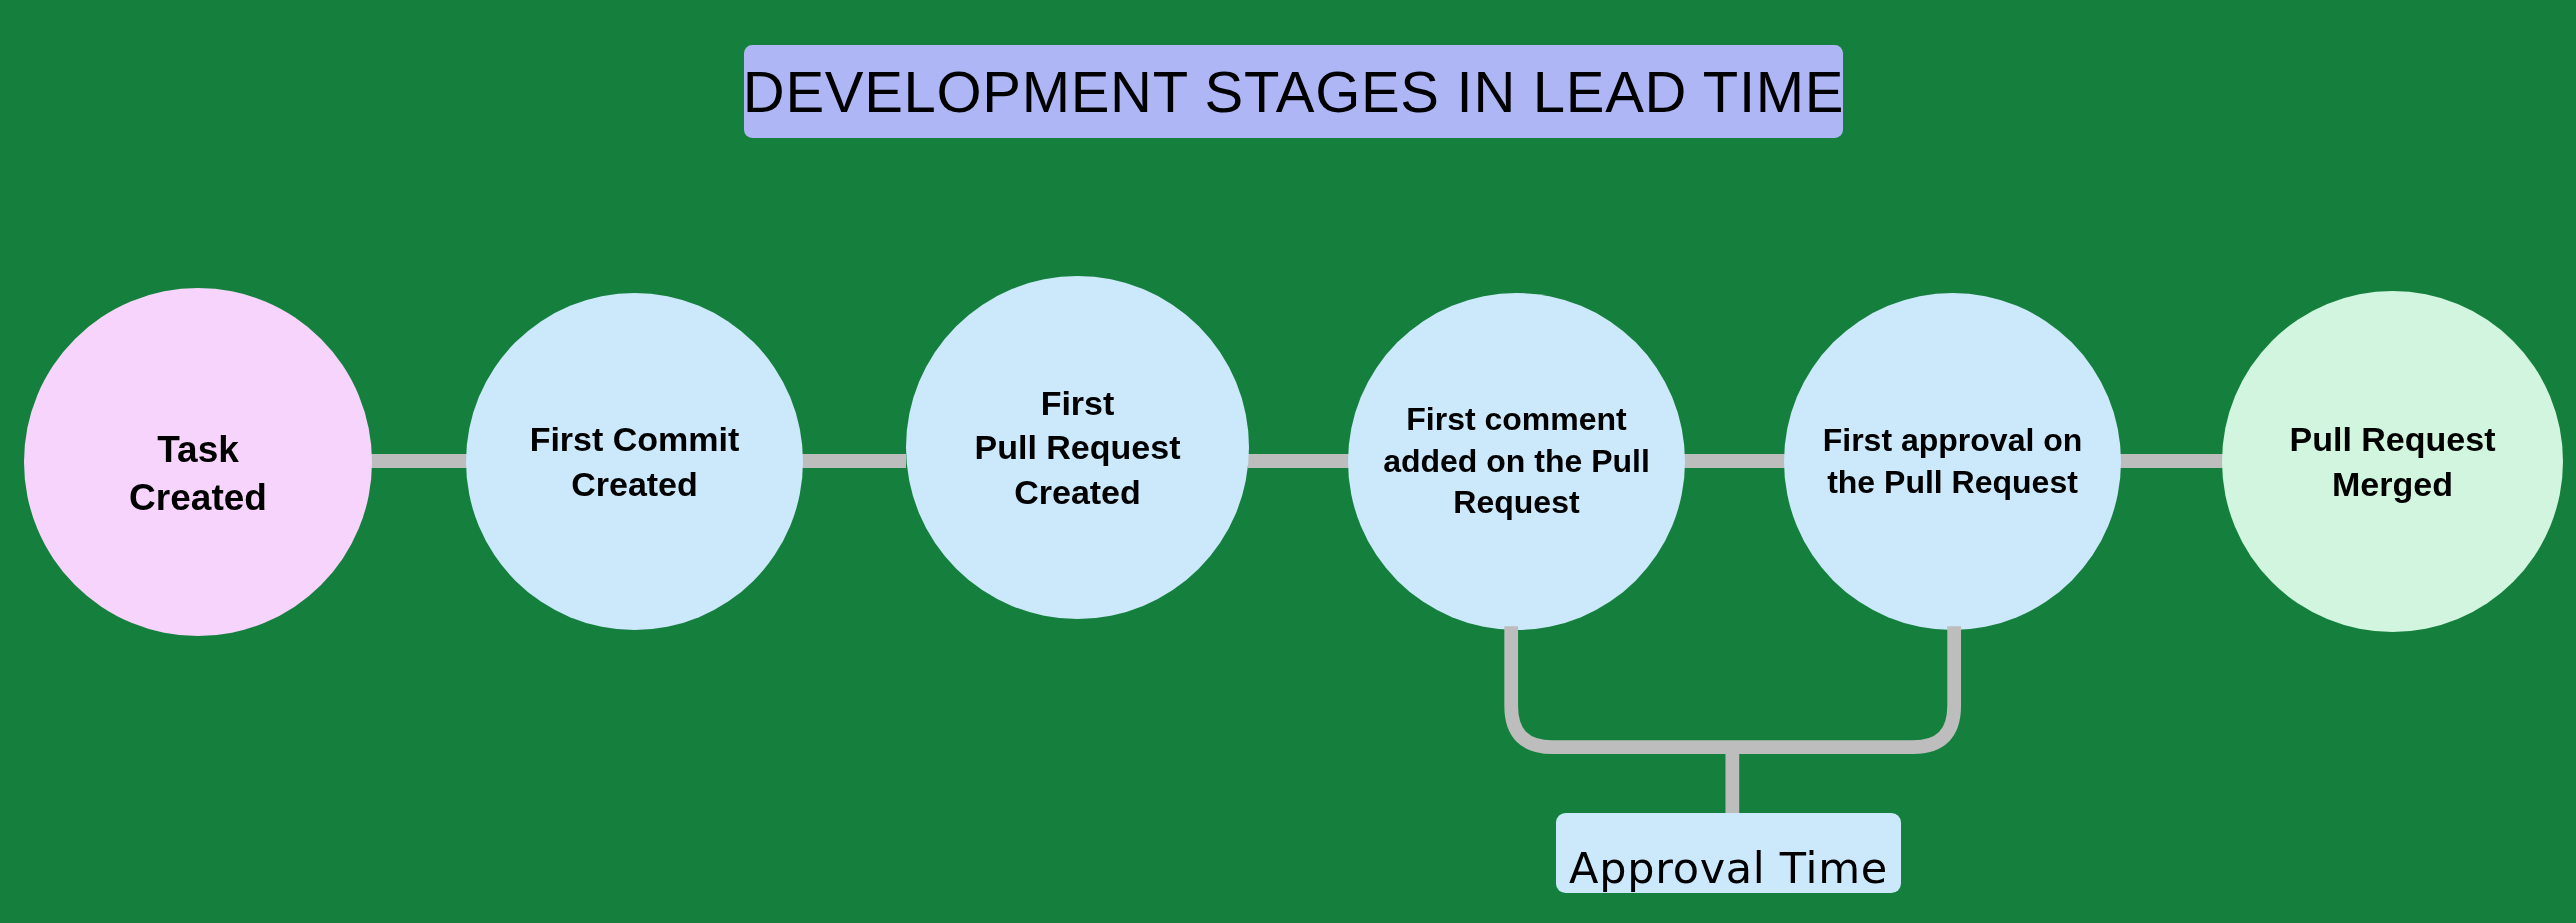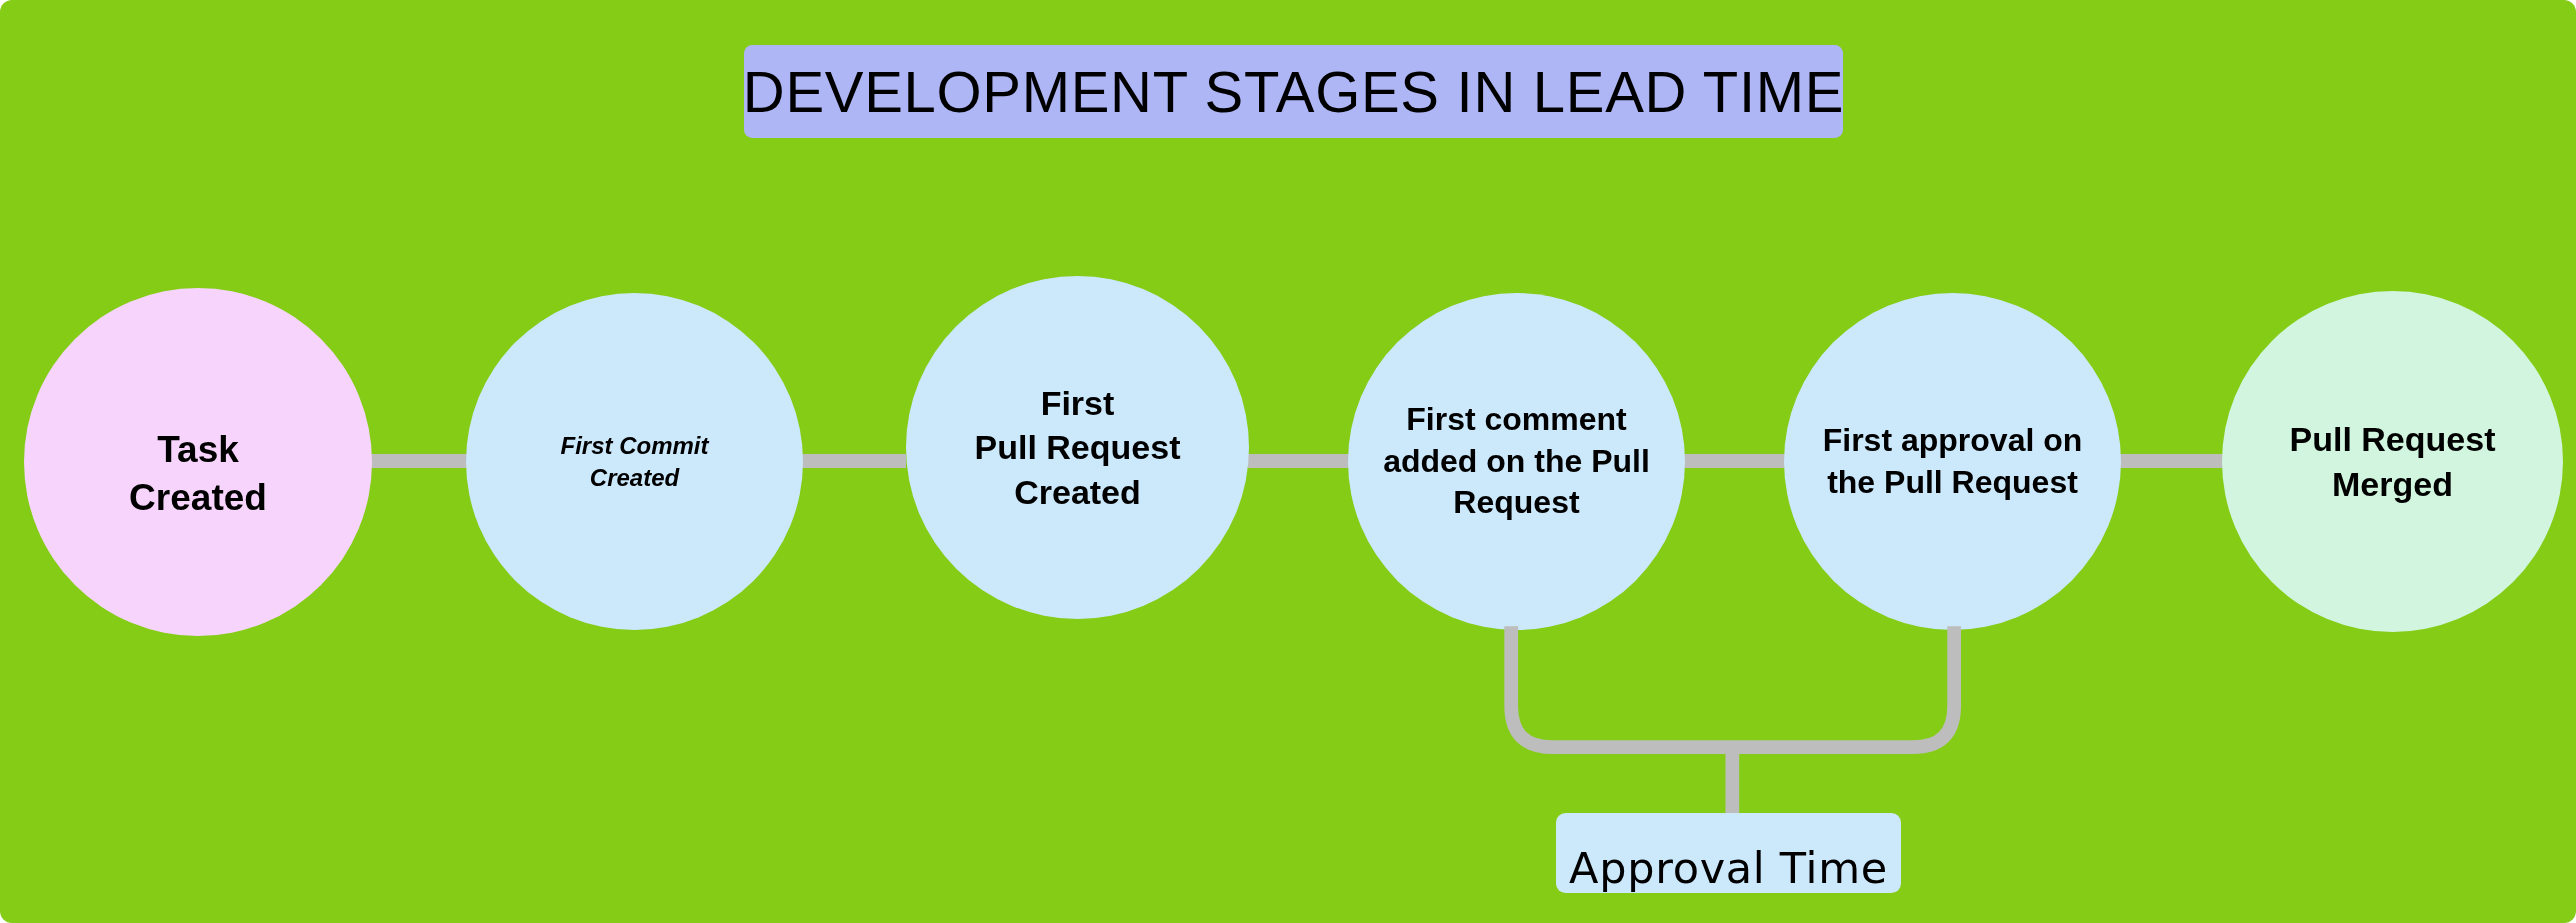--- a/index.html
+++ b/index.html
@@ -102,38 +102,38 @@
     color: #000000;
     letter-spacing: 0.7px;
     line-height: 1;
     white-space: nowrap;
     margin-top: 30px;
   }
 </style>
 </head>
 <body>
 
-<div id="canvas" style="background: #84cc16; border-radius: 12px;">
+<div id="canvas" style="background: #15803d;">
 
   <div class="title-box" style="background: rgb(175, 182, 245);">
     <span class="title-text">DEVELOPMENT STAGES IN LEAD TIME</span>
   </div>
 
   <div class="connector" id="conn-0" style="left: 365px; width: 102px; background: rgb(189, 189, 189);"></div>
   <div class="connector" id="conn-1" style="left: 801px; width: 105px; background: rgb(189, 189, 189);"></div>
   <div class="connector" id="conn-2" style="left: 1248px; width: 102px; background: rgb(189, 189, 189);"></div>
   <div class="connector" id="conn-3" style="left: 1684px; width: 102px; background: rgb(189, 189, 189);"></div>
   <div class="connector" id="conn-4" style="left: 2119px; width: 104px; background: rgb(189, 189, 189);"></div>
 
   <div class="stage" id="stage-0" style="width: 348px; height: 348px; left: 24px; top: 288px; background: rgb(246, 212, 251);">
     <span class="stage-label" style="font-size: 37px; color: rgb(0, 0, 0); margin-top: 24px;">Task
 Created</span>
   </div>
   <div class="stage" id="stage-1" style="width: 337px; height: 337px; left: 466px; top: 293px; background: rgb(204, 232, 251);">
-    <span class="stage-label" style="font-size: 24px; color: rgb(0, 0, 0); font-style: italic;">First Commit
+    <span class="stage-label" style="font-size: 34px; color: rgb(0, 0, 0);">First Commit
 Created</span>
   </div>
   <div class="stage" id="stage-2" style="width: 343px; height: 343px; left: 906px; top: 276px; background: rgb(204, 232, 251);">
     <span class="stage-label" style="font-size: 34px; color: rgb(0, 0, 0);">First
 Pull Request
 Created</span>
   </div>
   <div class="stage" id="stage-4" style="width: 337px; height: 337px; left: 1784px; top: 293px; background: rgb(204, 232, 251);">
     <span class="stage-label" style="font-size: 32px; color: rgb(0, 0, 0);">First approval on
 the Pull Request</span>

